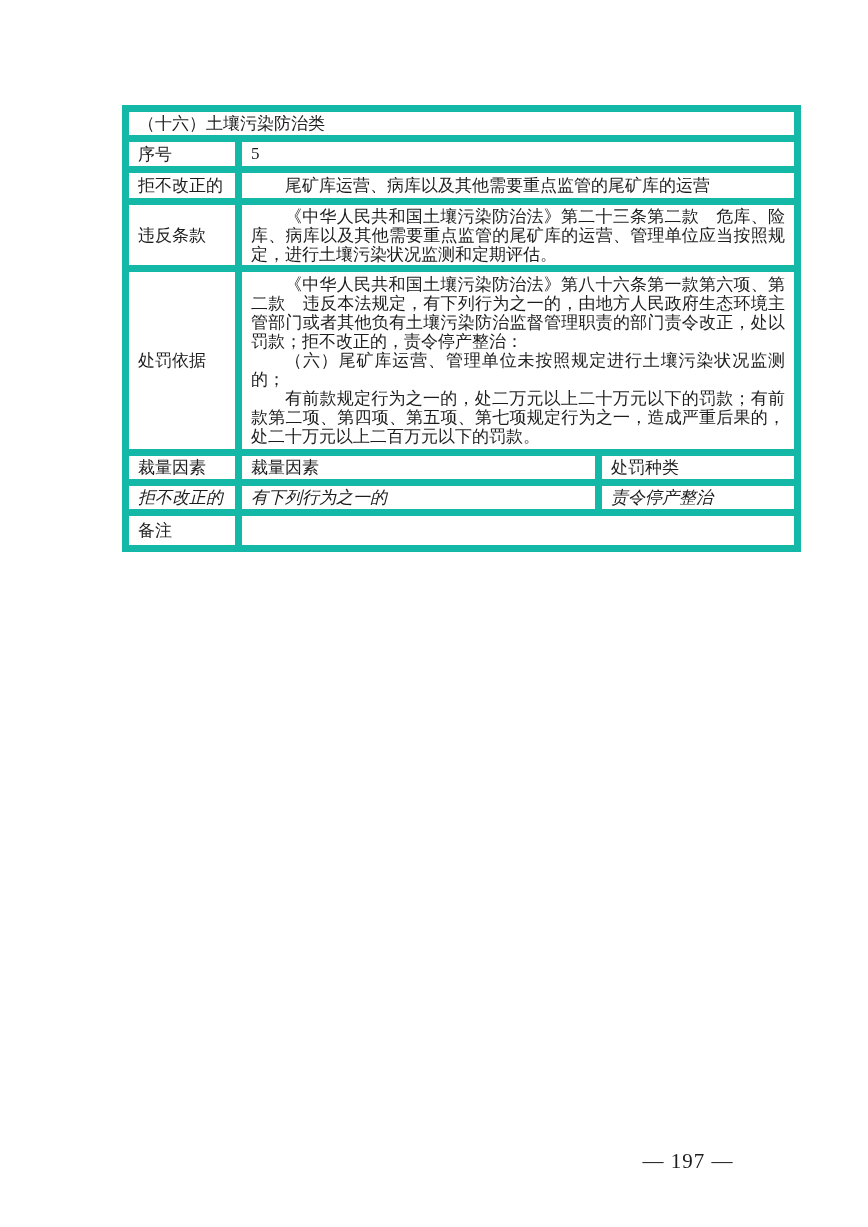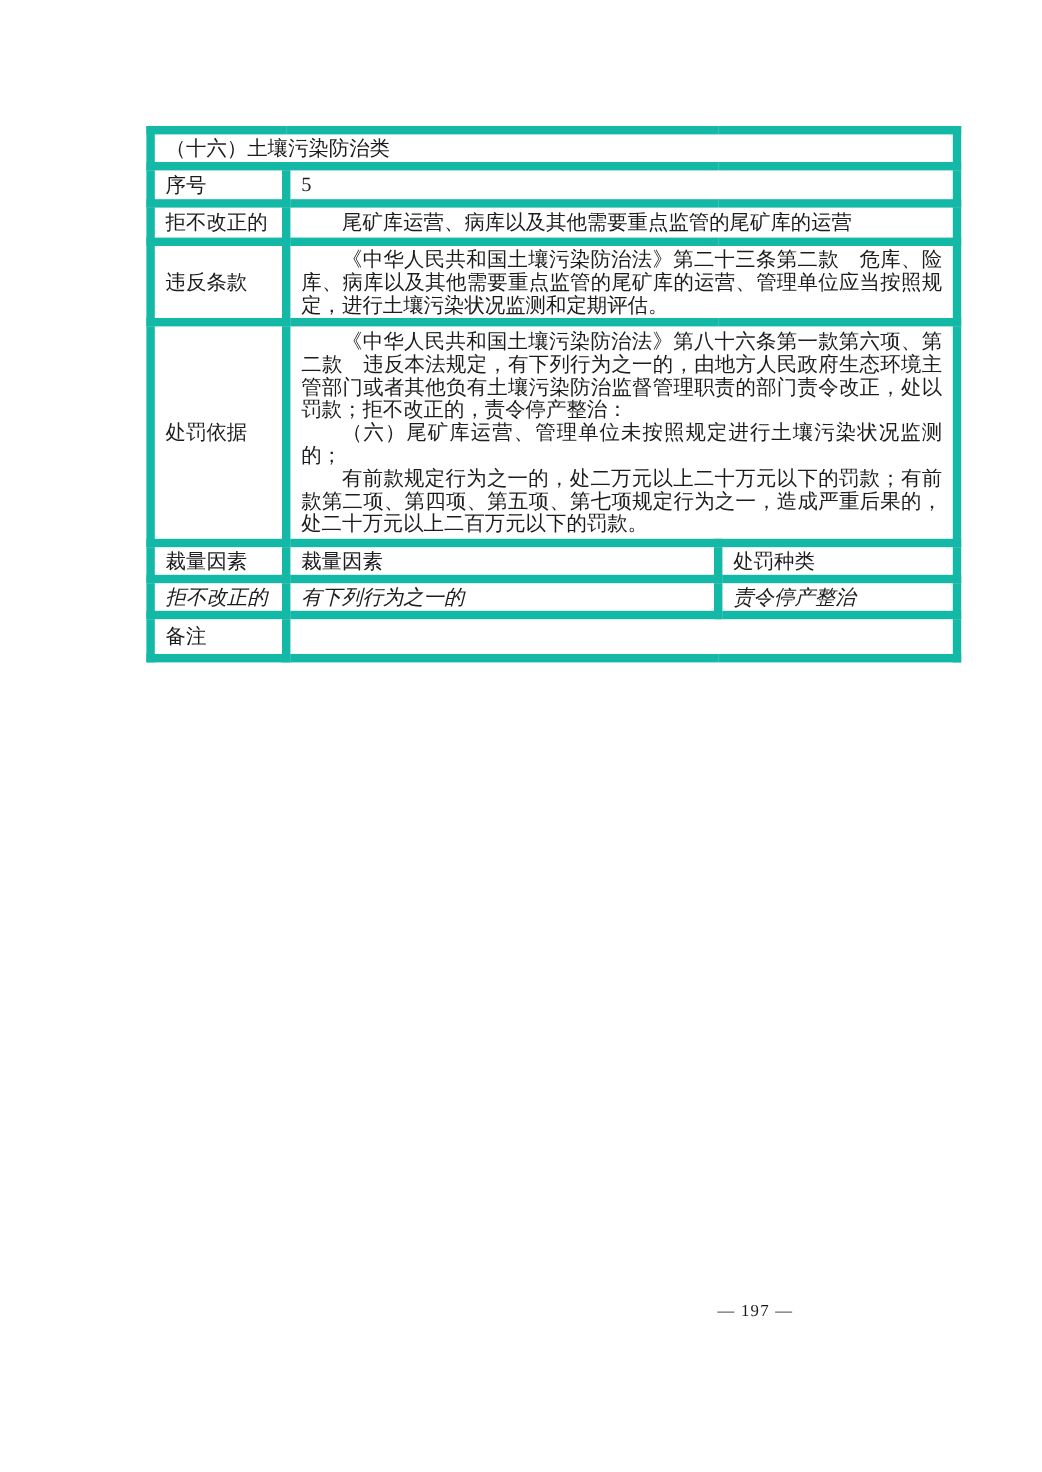--- a/index.html
+++ b/index.html
@@ -52,23 +52,24 @@
     text-indent: 2em;
     text-align: justify;
     line-height: 19px;
   }
   .multiline-cell {
     padding: 1px 9px;
   }
   .page-footer {
     position: absolute;
     left: 598px;
-    top: 1086px;
+    top: 1149px;
     width: 180px;
-    font-size: 14px;
+    text-align: center;
+    font-size: 21px;
     color: #1c1c1c;
     letter-spacing: 1px;
   }
 </style>
 </head>
 <body>
 
 <table class="doc-table">
   <colgroup>
     <col style="width:113px">

